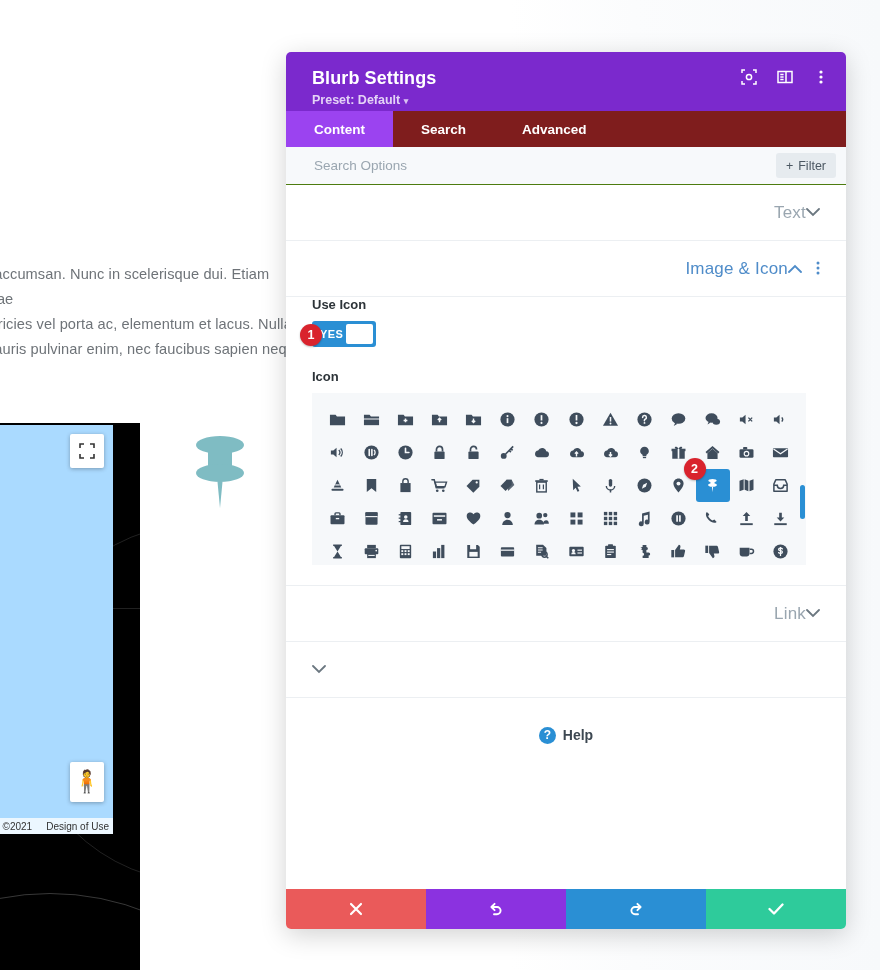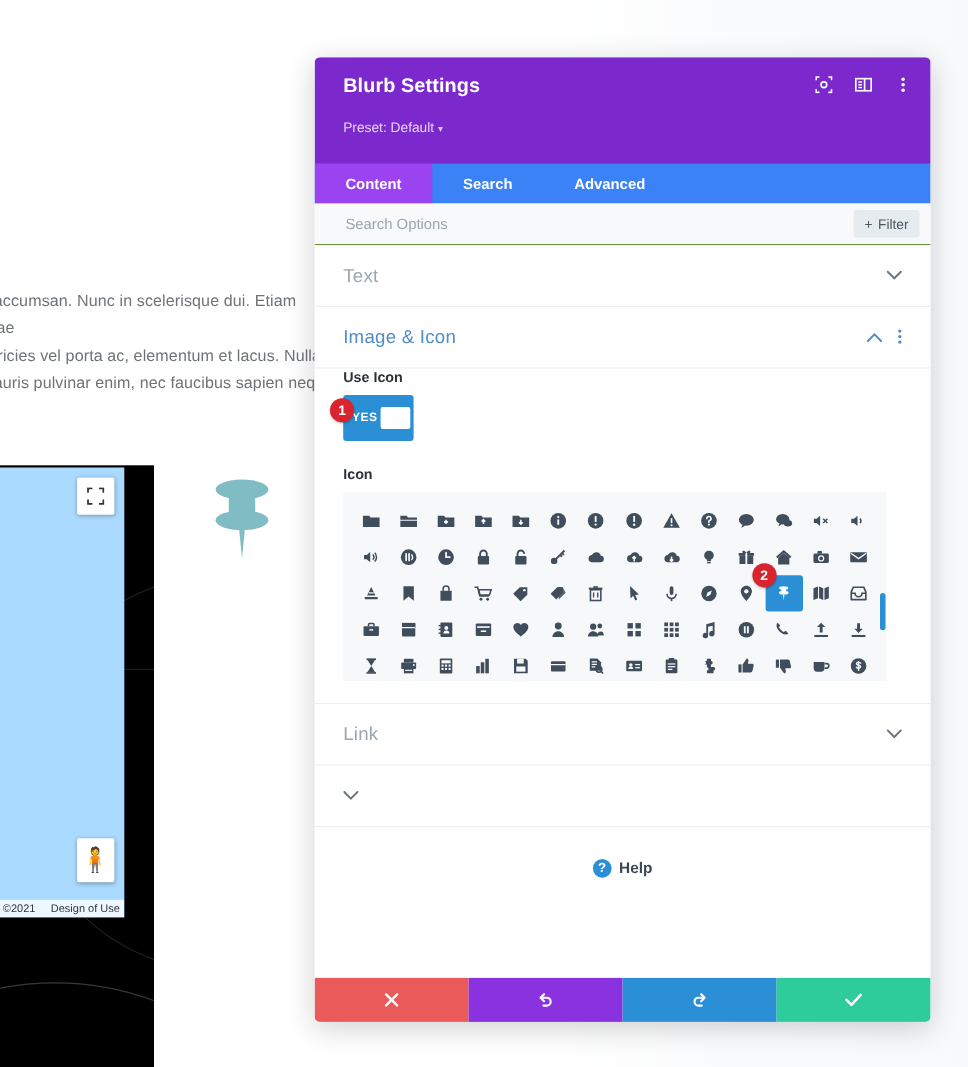--- a/index.html
+++ b/index.html
@@ -117,46 +117,46 @@
     width: 560px; height: 877px;
     background: #ffffff;
     border-radius: 5px;
     box-shadow: 0 6px 26px rgba(0,0,0,.18);
     overflow: hidden;
     display: flex; flex-direction: column;
   }
 
   .modal-header {
     background: #7b29cd;
-    padding: 16px 20px 26px 26px;
+    padding: 16px 20px 4px 26px;
     position: relative;
     flex: 0 0 auto;
   }
   .modal-title {
     color: #ffffff;
     font-size: 18px;
     font-weight: bold;
     letter-spacing: .1px;
   }
   .modal-preset {
-    margin-top: 20px;
+    margin-top: 4px;
     color: #e4d3f6;
     font-size: 12.5px;
-    font-weight: normal;
+    font-weight: bold;
   }
   .modal-preset .caret { font-size: 9px; opacity: .9; }
   .header-actions {
     position: absolute;
     right: 16px; top: 16px;
     display: flex; align-items: center; gap: 18px;
   }
   .hdr-icon { width: 18px; height: 18px; display: flex; align-items: center; justify-content: center; cursor: pointer; }
 
   .tabs {
-    background: #3b82f6;
+    background: #7f1d1d;
     display: flex;
     flex: 0 0 auto;
     height: 36px;
   }
   .tab {
     padding: 0 28px;
     display: flex; align-items: center;
     color: #ffffff;
     font-size: 13.5px;
     font-weight: bold;
@@ -197,20 +197,21 @@
     overflow: hidden;
     background: #ffffff;
   }
 
   .accordion-row {
     height: 56px;
     border-bottom: 1px solid #eceff2;
     display: flex; align-items: center;
     padding: 0 26px;
     cursor: pointer;
+    text-align: right;
   }
   .accordion-title {
     flex: 1;
     font-size: 17px;
     color: #9aa6b0;
     letter-spacing: .2px;
   }
   .accordion-row.open .accordion-title { color: #4f8cc9; }
   .chev { color: #6b7780; font-size: 13px; line-height: 1; }
   .accordion-row.open .chev { color: #4f8cc9; }
@@ -224,21 +225,21 @@
     font-size: 13px;
     font-weight: bold;
     color: #2c3338;
     margin-bottom: 9px;
   }
   .field-label.pad-top { margin-top: 22px; }
 
   
   .toggle-wrap { position: relative; display: inline-block; }
   .toggle {
-    width: 64px; height: 42px;
+    width: 64px; height: 26px;
     background: #2a8fd4;
     border-radius: 3px;
     display: flex; align-items: center;
     cursor: pointer;
     padding: 3px;
     gap: 3px;
   }
   .toggle .yes-label {
     color: #ffffff;
     font-size: 11px;

